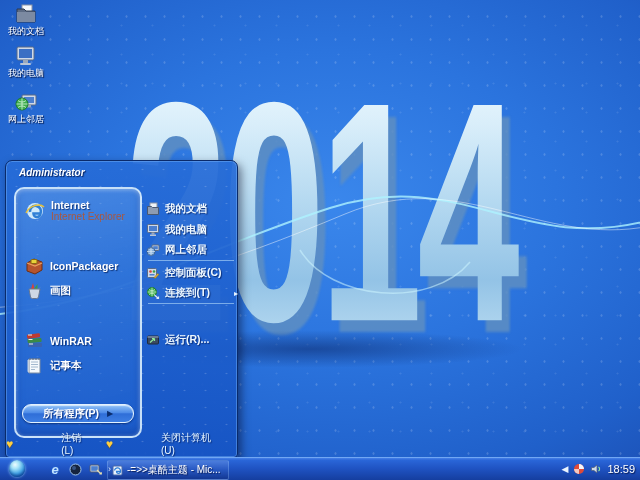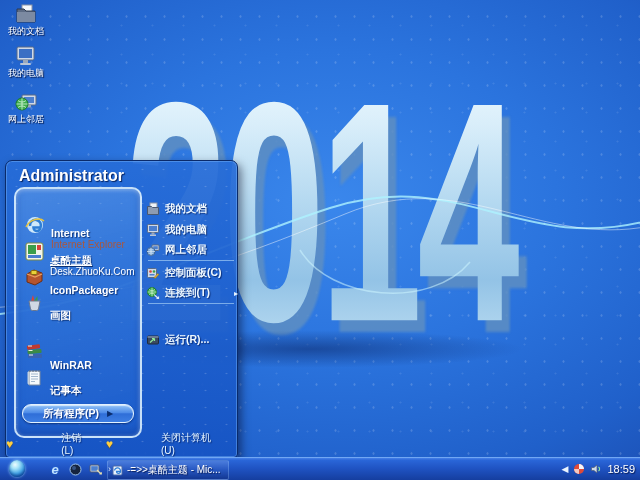--- a/index.html
+++ b/index.html
@@ -37,29 +37,29 @@
     text-shadow:1px 1px 1px rgba(0,10,45,.95);}
 
   
   .startmenu{position:absolute;left:5px;top:160px;width:231px;height:296px;z-index:5;
     border-radius:7px 7px 4px 4px;border:1px solid #0a2a6a;
     background:
       radial-gradient(rgba(255,255,255,.18) .6px, transparent 1.3px),
       linear-gradient(180deg, rgba(38,108,216,.93), rgba(22,84,196,.93));
     background-size:21px 17px, 100% 100%;
     box-shadow: inset 0 0 0 1px rgba(130,190,255,.4), 3px 4px 10px rgba(0,0,25,.5);}
-  .sm-username{position:absolute;top:6px;left:13px;font-size:16px;font-weight:bold;color:#fff;
-    text-shadow:1px 1px 1px rgba(0,20,70,.85);}
+  .sm-username{position:absolute;top:6px;left:13px;font-size:10px;font-weight:bold;color:#fff;
+    text-shadow:1px 1px 1px rgba(0,20,70,.85);font-style:italic;}
   .sm-left-panel{position:absolute;left:8px;top:26px;width:124px;height:247px;
     border-radius:10px;border:2px solid rgba(228,246,255,.85);
     background:linear-gradient(165deg, rgba(130,185,245,.38) 0%, rgba(64,134,226,.46) 40%, rgba(32,98,208,.52) 100%);
     box-shadow:inset 0 1px 4px rgba(255,255,255,.4), inset 0 -5px 9px rgba(10,50,140,.4);}
   .pinned{position:absolute;left:9px;right:4px;display:flex;align-items:center;gap:6px;cursor:pointer;}
   .pi-text{display:flex;flex-direction:column;line-height:1.15;}
-  .pi-title{font-size:10.5px;font-weight:bold;color:#fff;text-shadow:1px 1px 1px rgba(0,25,80,.7);white-space:nowrap;margin-top:28px;}
+  .pi-title{font-size:10.5px;font-weight:bold;color:#fff;text-shadow:1px 1px 1px rgba(0,25,80,.7);white-space:nowrap;}
   .pi-title.u{text-decoration:underline;}
   .pi-sub{font-size:10px;font-weight:normal;white-space:nowrap;}
   .sub-ie{color:rgba(175,85,55,.95);}
   .sub-white{color:#fff;text-shadow:1px 1px 1px rgba(0,25,80,.6);}
   .all-programs{position:absolute;left:6px;right:6px;bottom:13px;height:17px;border-radius:9px;
     border:1px solid #e2f2ff;cursor:pointer;
     background:linear-gradient(180deg,#93c4f8 0%,#4e8ce8 45%,#2f6ed8 52%,#3d7ee3 100%);
     box-shadow:0 1px 2px rgba(0,20,70,.55), inset 0 1px 1px rgba(255,255,255,.65);
     display:flex;align-items:center;justify-content:center;gap:8px;}
   .ap-label{font-size:10.5px;font-weight:bold;color:#fff;text-shadow:1px 1px 1px rgba(0,25,90,.7);}
@@ -157,32 +157,20 @@
         <circle cx="10" cy="10" r="8" fill="#cfe9fb"></circle>
         <path d="M5 11 a5.5 5.5 0 1 1 10.5 1.5 H8.5 a3.5 3.5 0 0 0 7 0" fill="none" stroke="#2f7fd6" stroke-width="2.6"></path>
         <path d="M1 12 C5 4, 15 2, 19 6" fill="none" stroke="#e8c23a" stroke-width="1.4"></path>
       </svg>
       <span class="pi-text">
         <span class="pi-title">Internet</span>
         <span class="pi-sub sub-ie">Internet Explorer</span>
       </span>
     </div>
 
-    <div class="pinned" style="top:37px">
-      <svg width="19" height="19" viewBox="0 0 19 19">
-        <rect x="1" y="1" width="17" height="17" rx="2" fill="#f3f6e8" stroke="#7a8a4a"></rect>
-        <rect x="3" y="3" width="8" height="9" fill="#3b9e4a"></rect>
-        <rect x="12" y="3" width="4" height="5" fill="#d8433a"></rect>
-        <rect x="3" y="13" width="13" height="3" fill="#4a7fd0"></rect>
-      </svg>
-      <span class="pi-text">
-        <span class="pi-title u">桌酷主题</span>
-        <span class="pi-sub sub-white">Desk.ZhuoKu.Com</span>
-      </span>
-    </div>
 
     <div class="pinned" style="top:67px">
       <svg width="19" height="19" viewBox="0 0 19 19">
         <path d="M2 7 l7 -4 8 3 v8 l-7 4 -8 -3 z" fill="#b5542e" stroke="#6e2f14"></path>
         <path d="M2 7 l8 3 7 -3" fill="none" stroke="#e8a25e" stroke-width="1.2"></path>
         <rect x="6" y="3.5" width="6" height="4" rx="1" fill="#e8d23a" stroke="#8a6a10"></rect>
       </svg>
       <span class="pi-title">IconPackager</span>
     </div>
 

